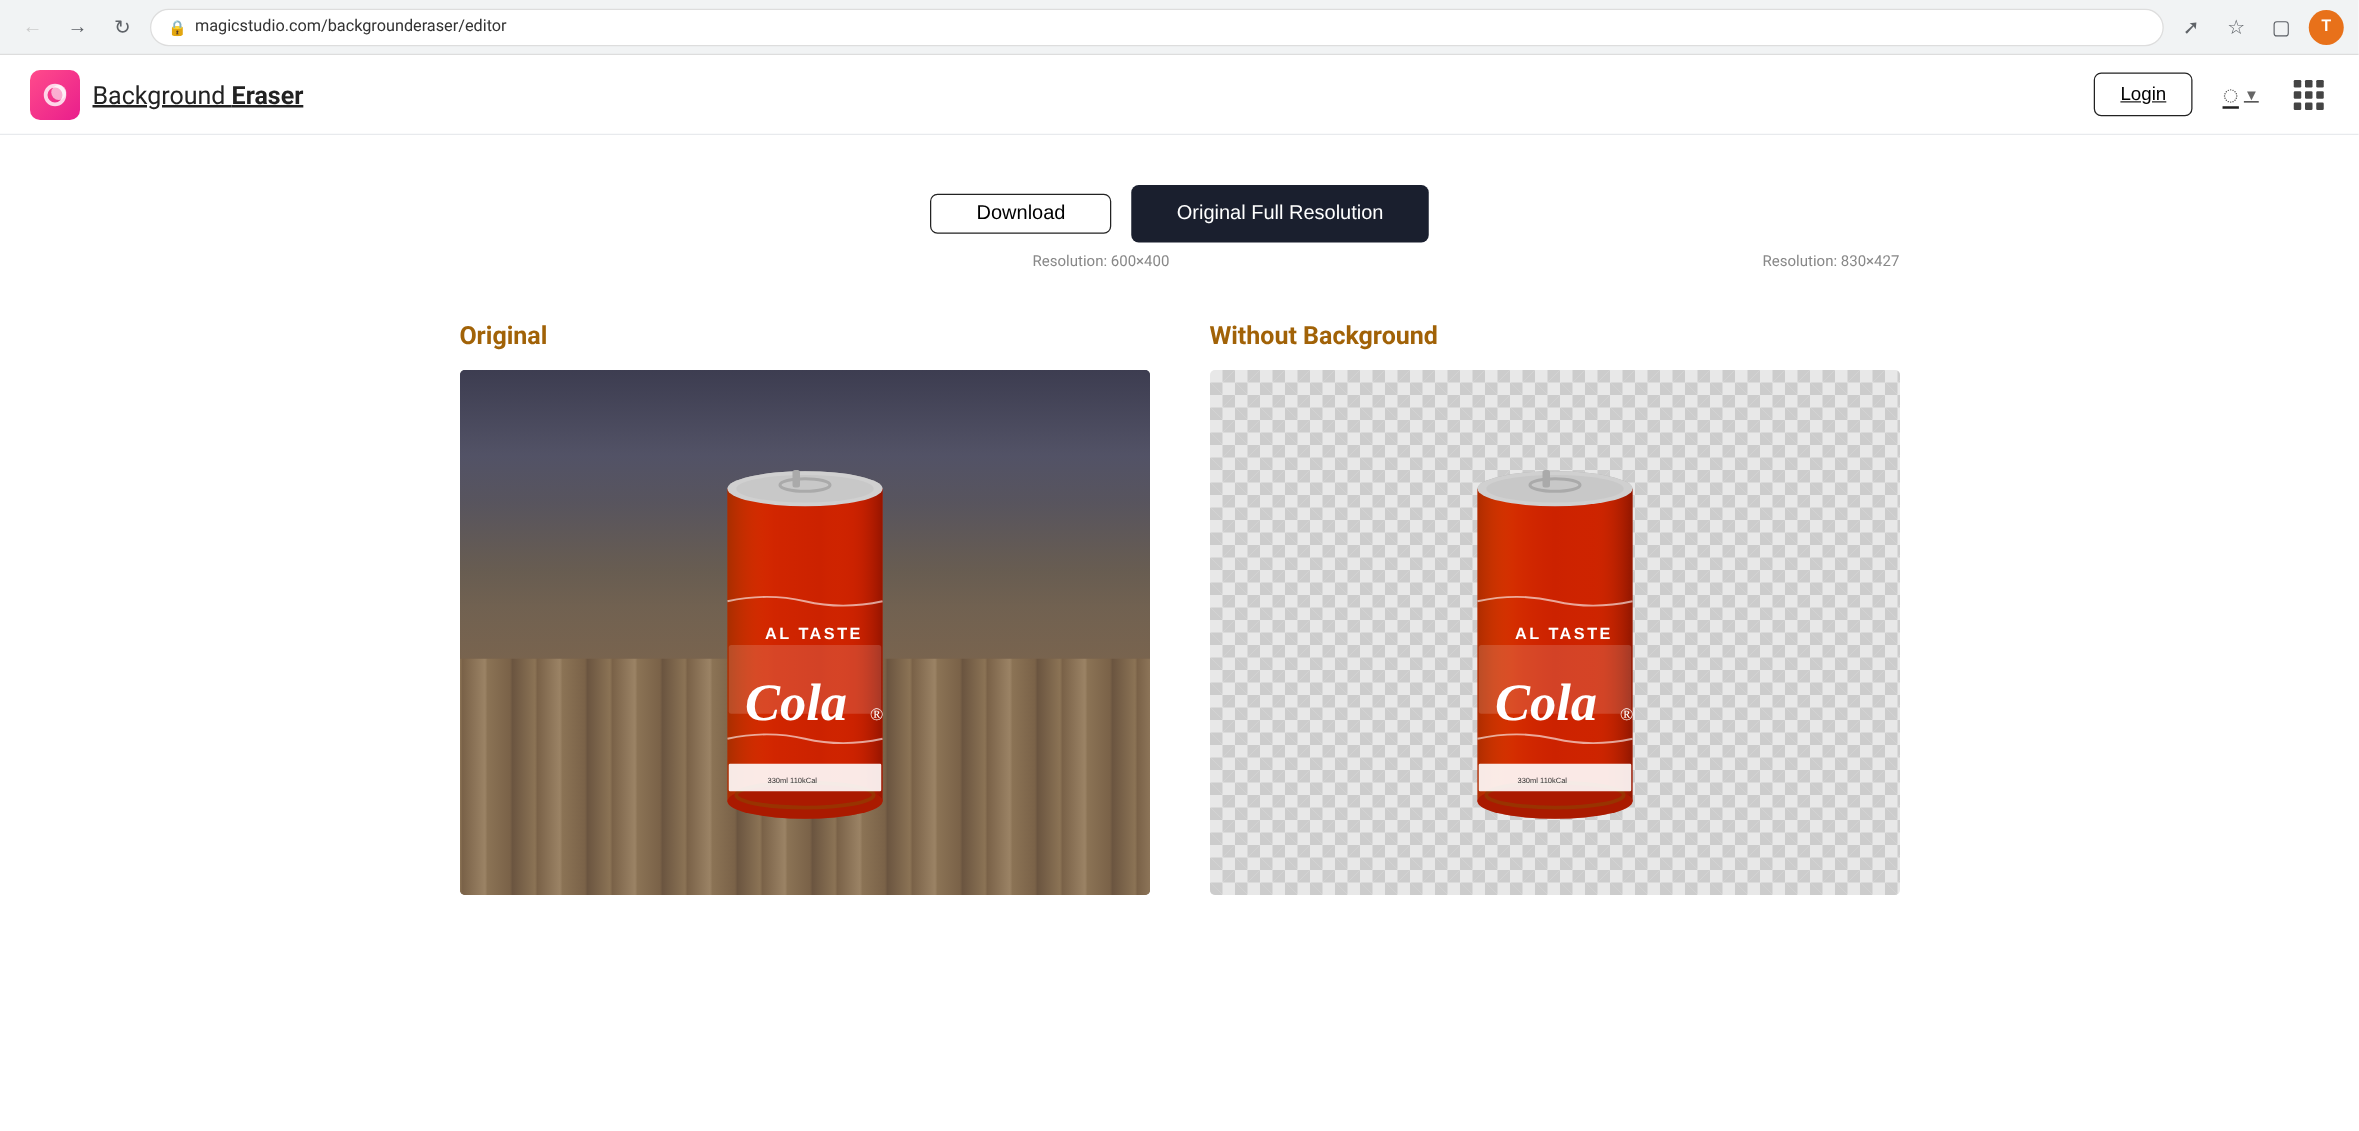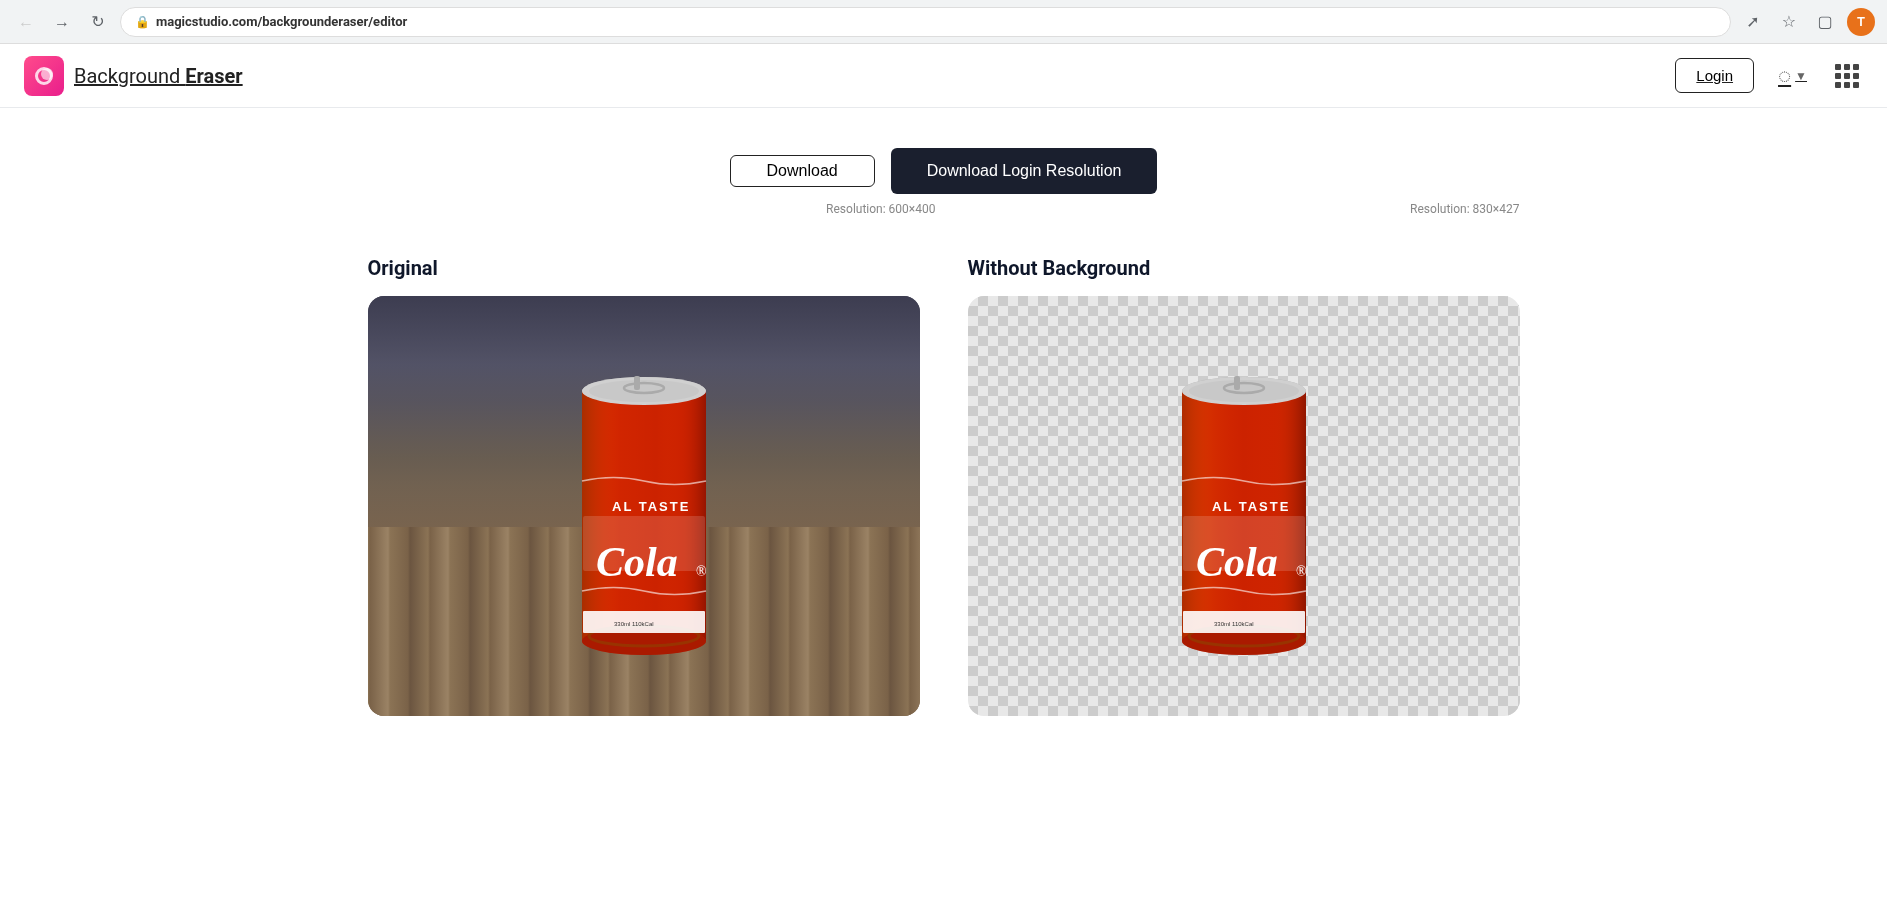--- a/index.html
+++ b/index.html
@@ -32,21 +32,21 @@
       border-radius: 20px;
       height: 30px;
       display: flex;
       align-items: center;
       padding: 0 14px;
       font-size: 13px;
       color: #333;
       gap: 6px;
     }
     .lock-icon { color: #5f6368; font-size: 12px; }
-    .address-text { flex: 1; font-weight: bold; }
+    .address-text { flex: 1; }
     .browser-actions {
       display: flex; gap: 8px; align-items: center;
     }
     .browser-action-btn {
       width: 28px; height: 28px;
       border: none; background: none;
       cursor: pointer;
       border-radius: 50%;
       display: flex; align-items: center; justify-content: center;
       color: #5f6368;
@@ -196,26 +196,26 @@
       display: flex;
       gap: 48px;
     }
     .image-panel {
       flex: 1;
     }
     .image-label {
       font-size: 20px;
       font-weight: 700;
       margin-bottom: 16px;
-      color: #0f172a;
+      color: #a16207;
     }
     .image-container {
       width: 100%;
       height: 420px;
-      border-radius: 16px;
+      border-radius: 4px;
       overflow: hidden;
       position: relative;
     }
     
     .original-bg {
       width: 100%;
       height: 100%;
       background: linear-gradient(180deg, 
         #4a4a5a 0%, 
         #6b6b7b 15%, 
@@ -323,21 +323,21 @@
       <div class="grid-dot"></div>
     </button>
   </div>
 </div>
 
 <div class="main-content">
 
   <div class="download-section">
     <div class="download-buttons">
       <button class="btn-download">Download</button>
-      <button class="btn-download-full">Download Login Resolution</button>
+      <button class="btn-download-full">Original Full Resolution</button>
     </div>
     <div class="resolution-row">
       <div class="resolution-item">Resolution: 600×400</div>
       <div class="resolution-item">Resolution: 830×427</div>
     </div>
   </div>
 
   <div class="images-section">
 
     <div class="image-panel">

